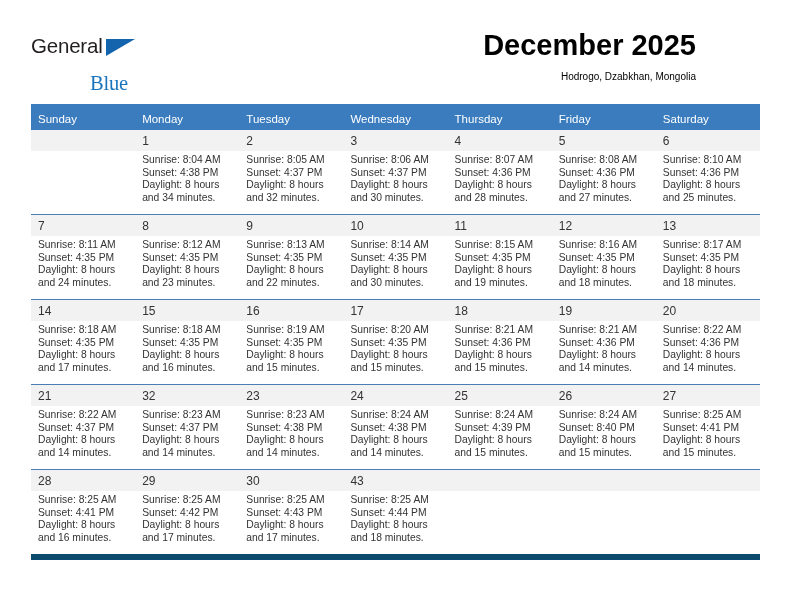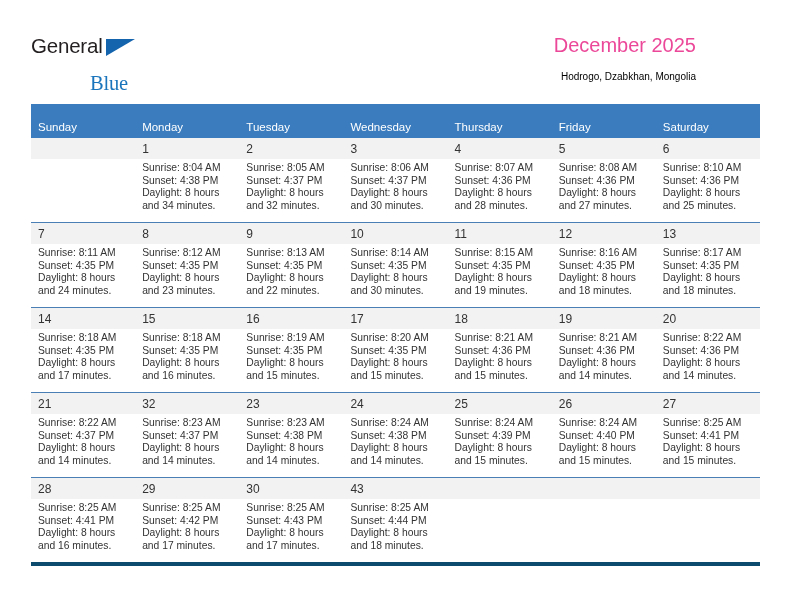--- a/index.html
+++ b/index.html
@@ -65,23 +65,23 @@
     font-family: Liberation Serif, serif;
   }
 
   .title-block {
     position: absolute;
     right: 0px;
     top: 0px;
     text-align: right;
   }
   .cal-title {
-    font-size: 20px;
-    font-weight: normal;
-    color: #ec4899;
+    font-size: 29px;
+    font-weight: bold;
+    color: #000000;
     line-height: 34px;
     white-space: nowrap;
   }
   .cal-subtitle {
     font-size: 10px;
     font-weight: normal;
     color: #000000;
     line-height: 20px;
     margin-top: 5px;
     white-space: nowrap;
@@ -95,35 +95,35 @@
     width: 729px;
     border-collapse: collapse;
     table-layout: fixed;
   }
   .calendar th {
     background: #3a7cbe;
     color: #ffffff;
     font-size: 11.5px;
     font-weight: normal;
     text-align: left;
-    padding: 16px 0 4px 7px;
+    padding: 8px 0 4px 7px;
     height: 14px;
     border: none;
   }
   .calendar td {
     width: 104.15px;
     vertical-align: top;
     padding: 0;
     border: none;
     border-bottom: 1px solid #4a7fb5;
     height: 84px;
     background: #ffffff;
   }
   .calendar tr.week:last-child td {
-    border-bottom: 4px solid #0c4a6e;
+    border-bottom: 6px solid #0c4a6e;
   }
   .daynum {
     display: block;
     background: #f2f2f2;
     font-size: 12px;
     color: #333333;
     padding: 4px 0 3px 7px;
     height: 14px;
     line-height: 14px;
   }
@@ -413,21 +413,21 @@
               <div>Sunrise: 8:24 AM</div>
               <div>Sunset: 4:39 PM</div>
               <div>Daylight: 8 hours</div>
               <div>and 15 minutes.</div>
             </div>
           </td>
           <td>
             <span class="daynum">26</span>
             <div class="info">
               <div>Sunrise: 8:24 AM</div>
-              <div>Sunset: 4:40 PM</div>
+              <div>Sunset: 8:40 PM</div>
               <div>Daylight: 8 hours</div>
               <div>and 15 minutes.</div>
             </div>
           </td>
           <td>
             <span class="daynum">27</span>
             <div class="info">
               <div>Sunrise: 8:25 AM</div>
               <div>Sunset: 4:41 PM</div>
               <div>Daylight: 8 hours</div>

